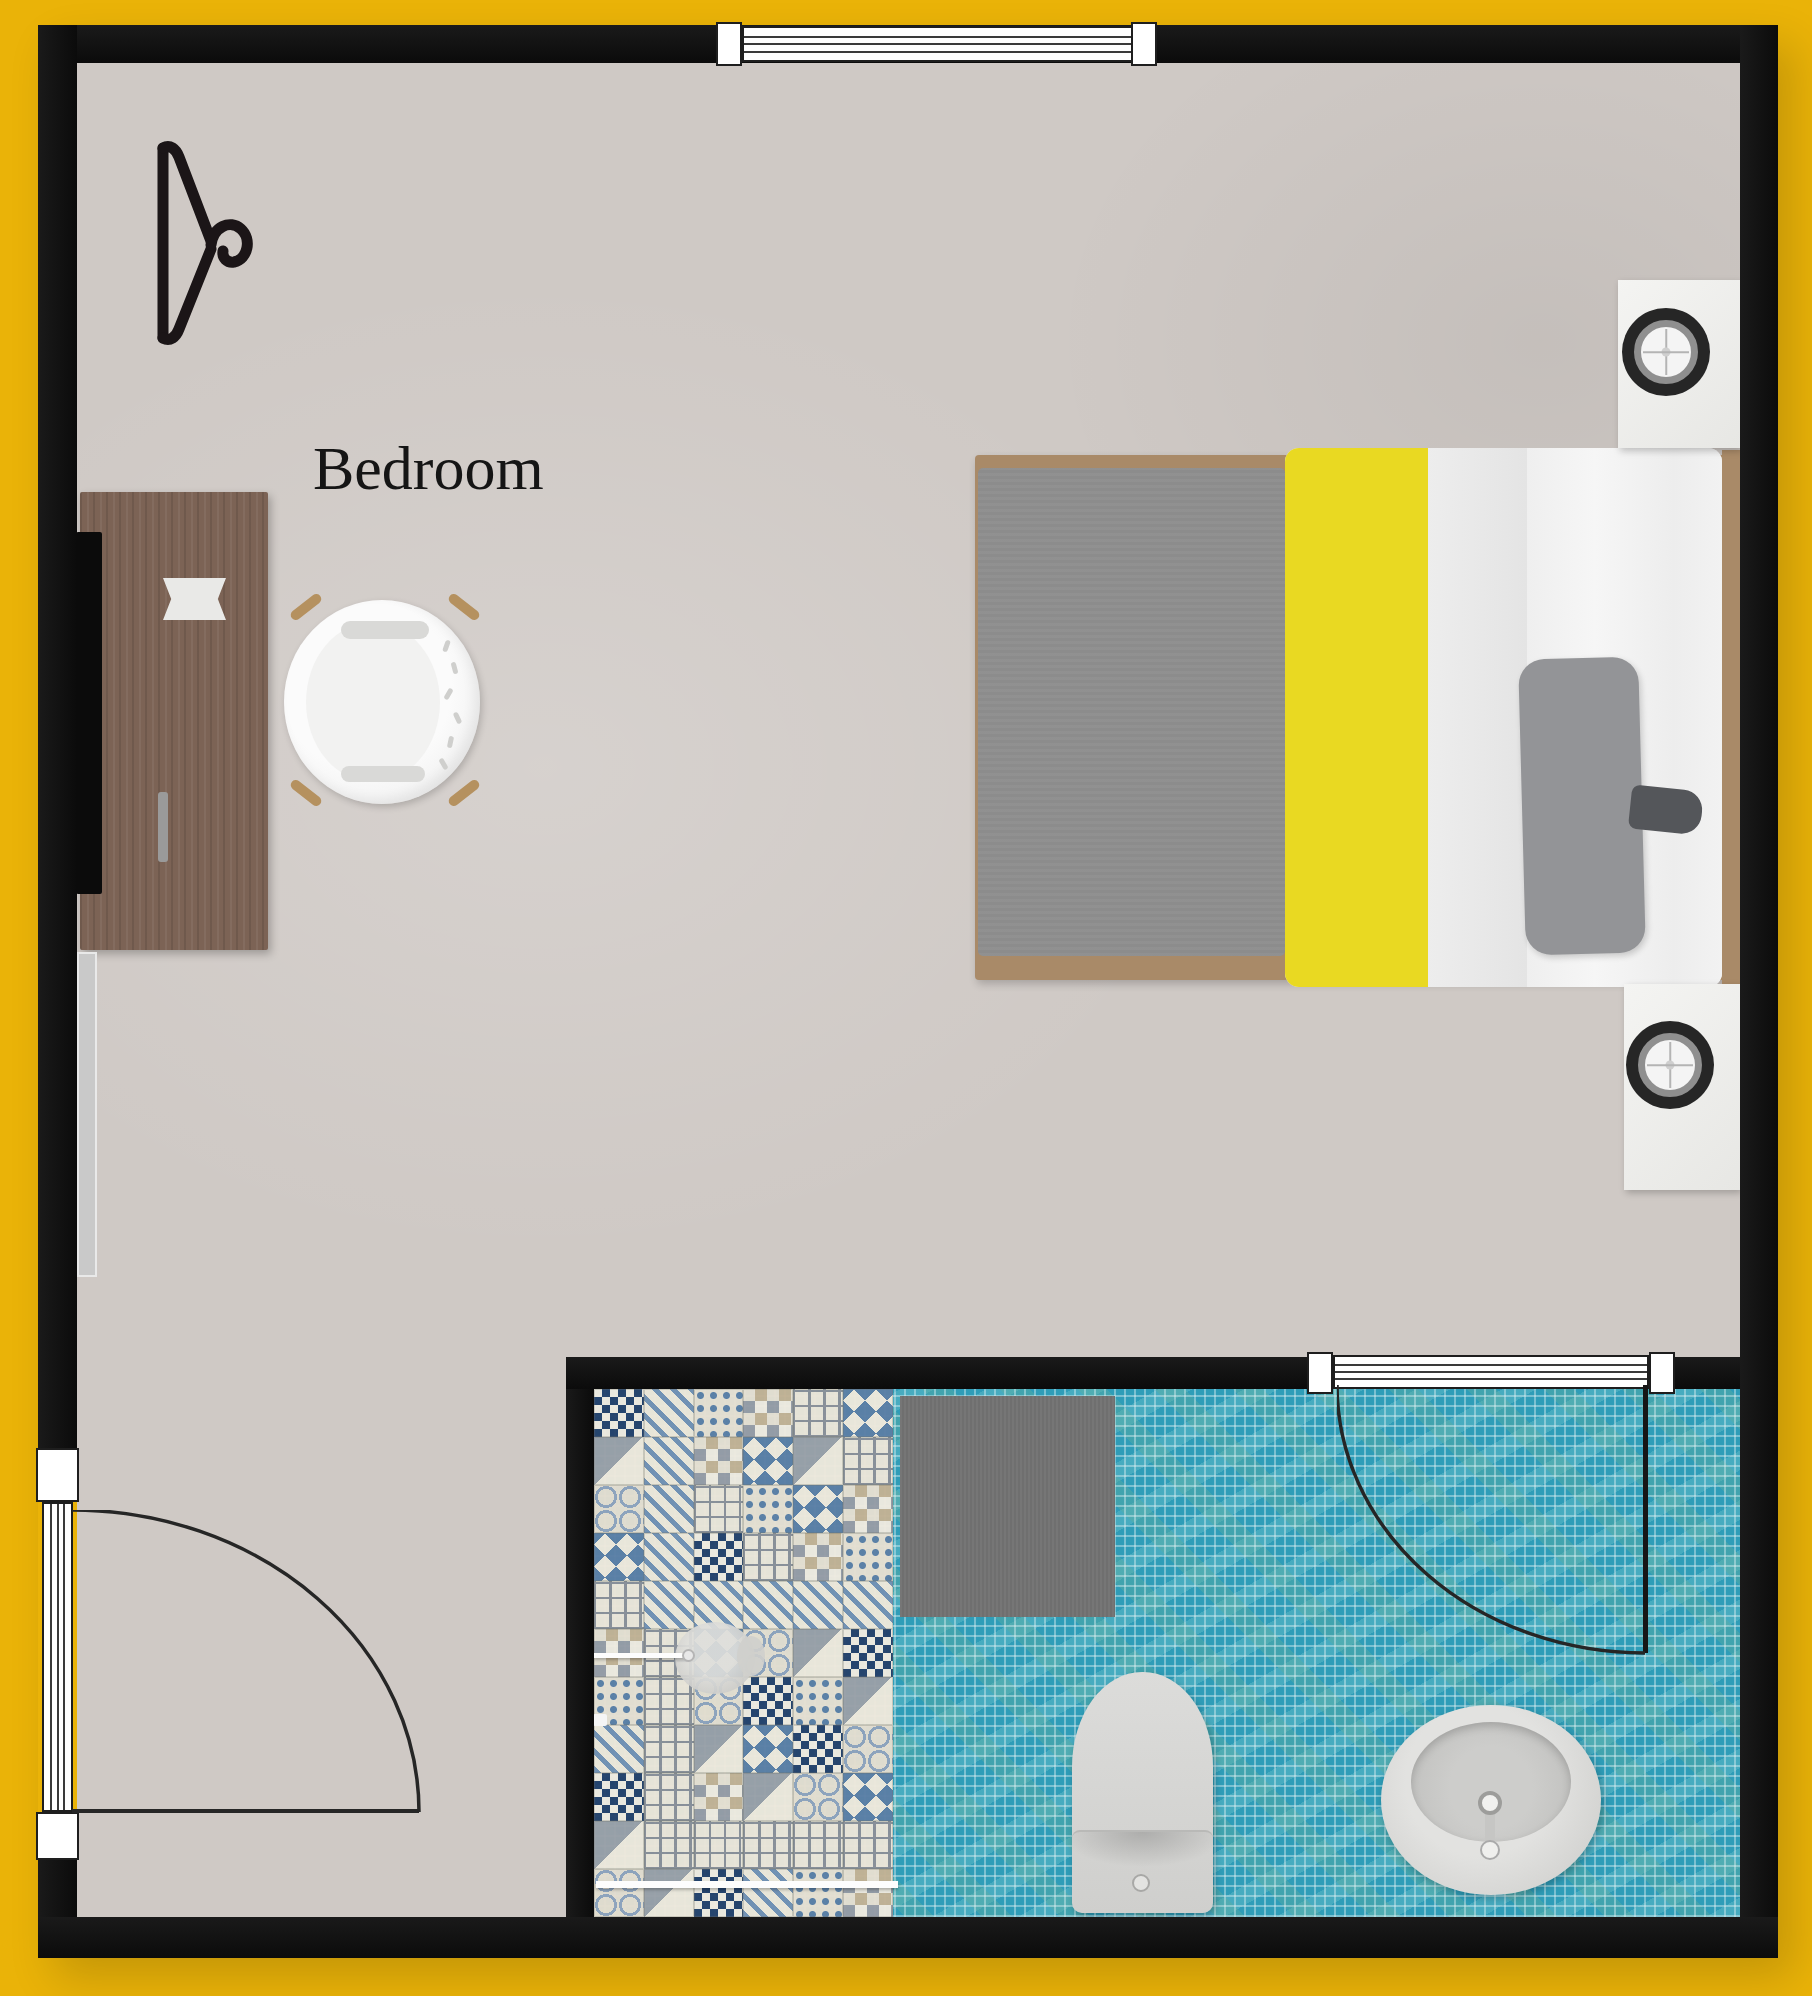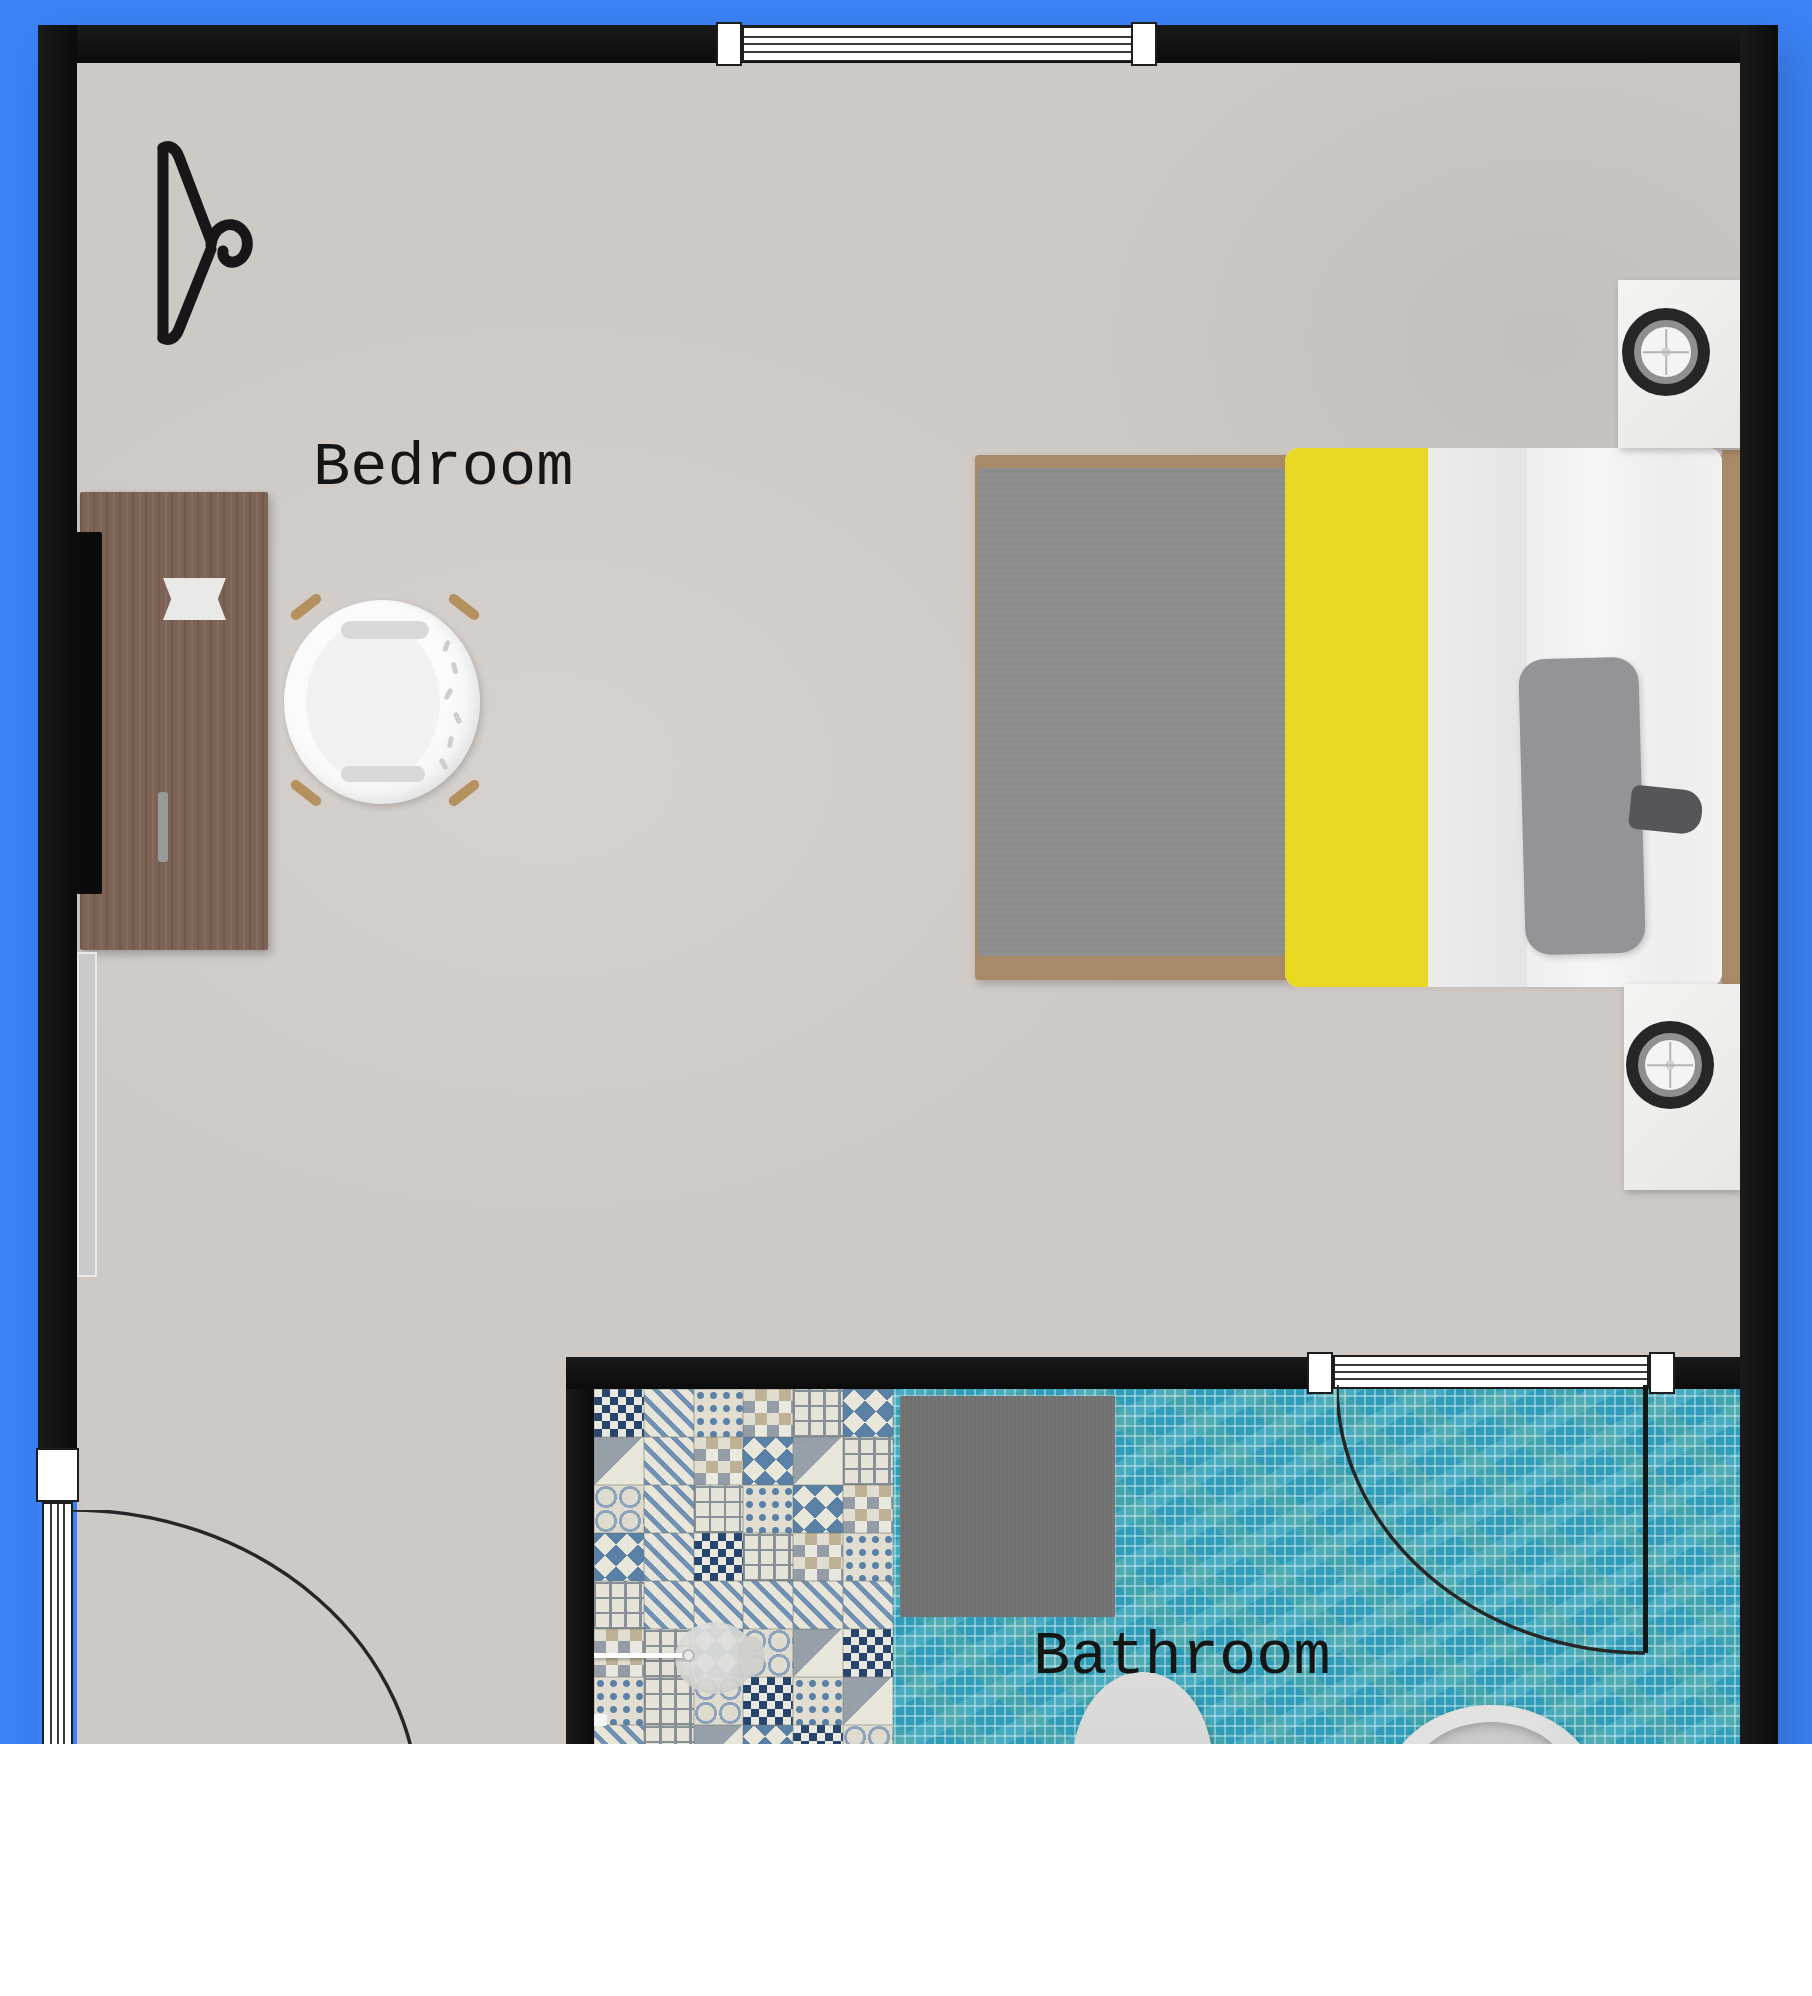--- a/index.html
+++ b/index.html
@@ -1,17 +1,17 @@
 <!DOCTYPE html>
 <html style="--wall: #101010; --bedroom-floor: #cfc9c5; --bathroom-tile: #2f9db8; --bed-blanket: #8c8c8c; --bed-yellow: #e9d922; --bed-sheet: #f3f3f3; --desk-wood: #7c6355; --mat: #6f6f6f;"><head>
 <meta charset="utf-8">
 <style>
   html,body{margin:0;padding:0;background:#ffffff;}
-  #stage{position:relative;width:1812px;height:1744px;background:#3b82f6;overflow:hidden;
-         font-family:Liberation Mono, monospace;}
+  #stage{position:relative;width:1812px;height:1996px;background:#eab308;overflow:hidden;
+         font-family:Liberation Serif, serif;}
   .abs{position:absolute;}
   
   #plan-shadow{left:38px;top:25px;width:1740px;height:1933px;box-shadow:16px 20px 42px rgba(0,0,0,.16);}
   
   #bedroom-floor{left:77px;top:63px;width:1663px;height:1854px;background:
      radial-gradient(1100px 800px at 28% 38%, rgba(255,255,255,.16), transparent 62%),
      radial-gradient(900px 700px at 88% 15%, rgba(0,0,0,.05), transparent 55%),
      var(--bedroom-floor,#cfc9c5);}
   #bathroom-floor{left:594px;top:1389px;width:1146px;height:528px;
      background-color:var(--bathroom-tile,#2f9db8);
@@ -284,15 +284,14 @@
   <svg class="abs arc" style="left:72px;top:1510px;" width="349" height="304" viewBox="0 0 349 304">
     <path d="M347,302 A347,302 0 0 0 0,0"></path>
   </svg>
 
   <div class="abs" style="left:1643px;top:1385px;width:5px;height:268px;background:#161616;"></div>
   <svg class="abs arc" style="left:1337px;top:1385px;" width="310" height="270" viewBox="0 0 310 270">
     <path d="M0,0 A308,268 0 0 0 308,268"></path>
   </svg>
 
   <div class="abs room-label" style="left:313px;top:437px;">Bedroom</div>
-  <div class="abs room-label" style="left:1033px;top:1626px;">Bathroom</div>
 
 </div>
 
 </body></html>

